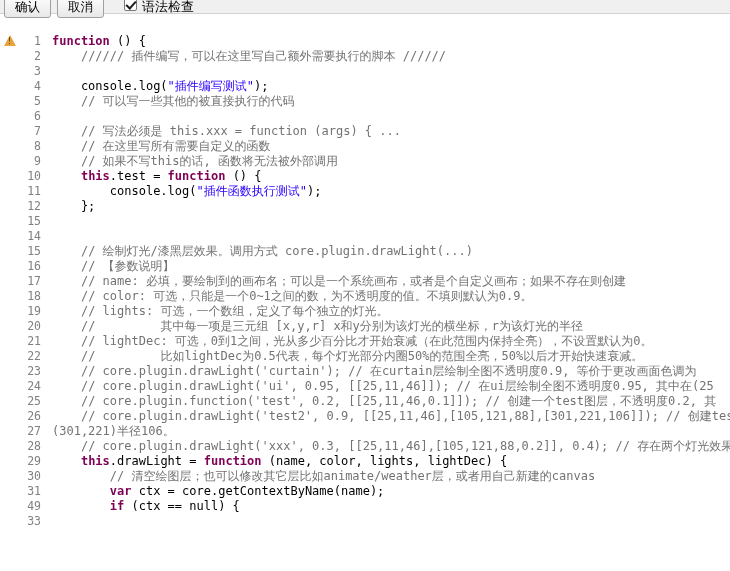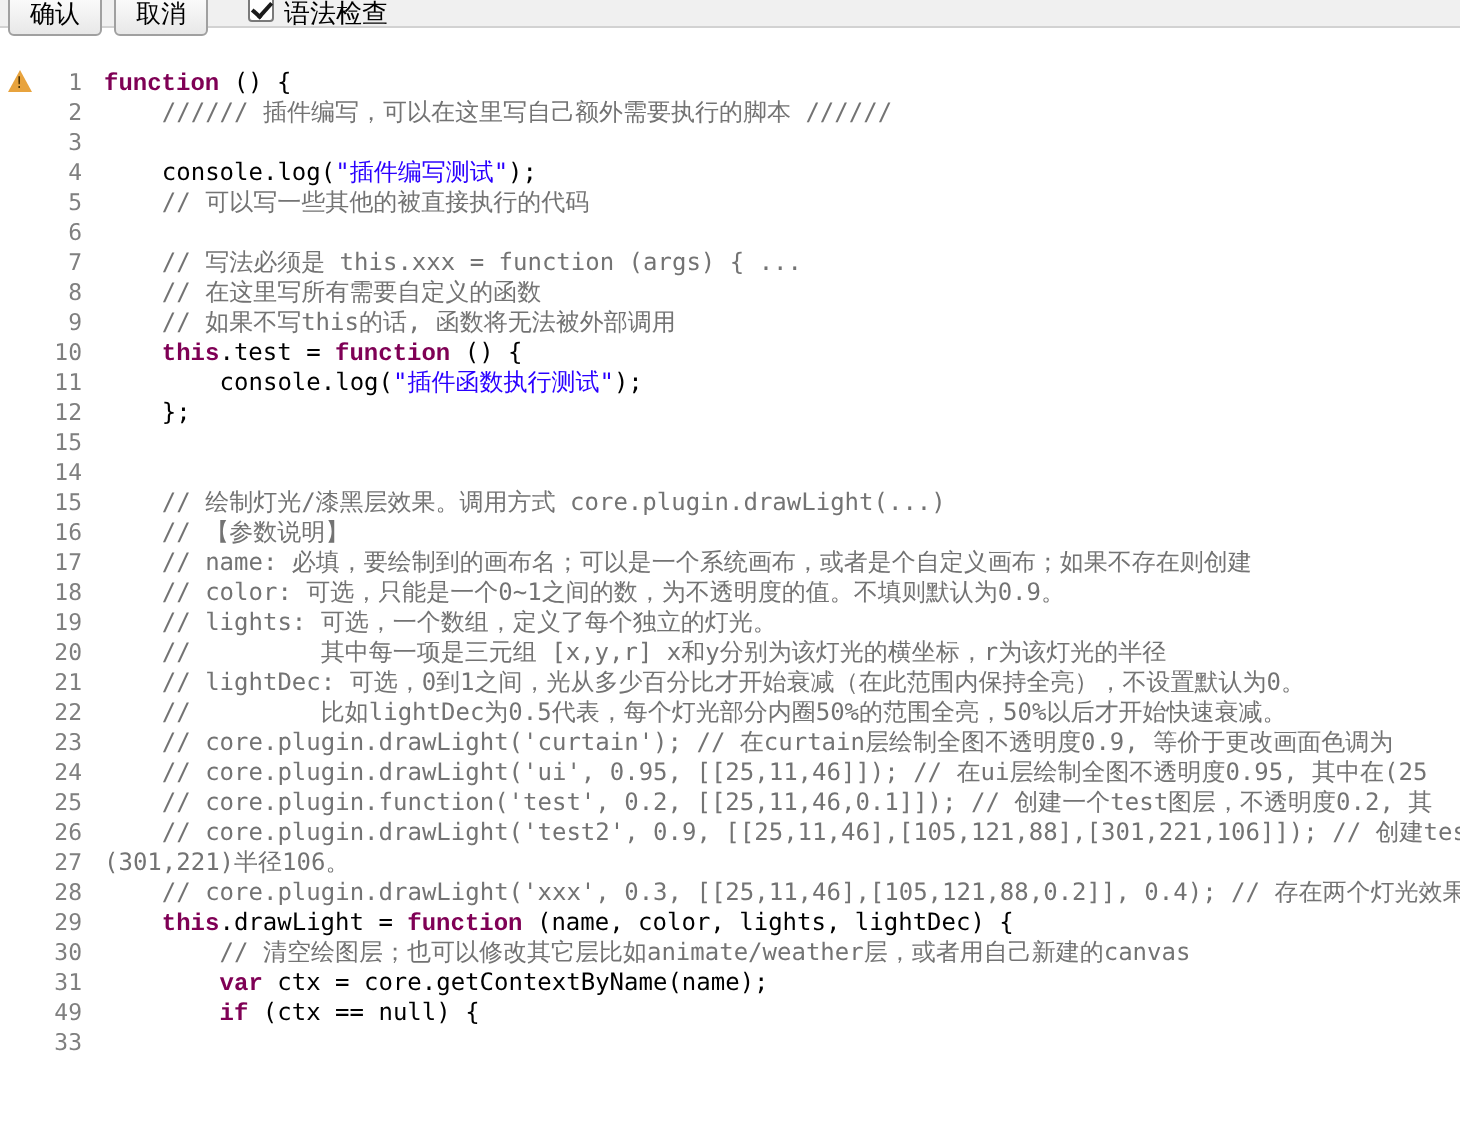--- a/index.html
+++ b/index.html
@@ -140,21 +140,21 @@
   }
   .code-line {
     height: 15px;
     line-height: 15px;
     white-space: pre;
     font-family: "DejaVu Sans Mono", monospace;
     font-size: 12px;
     color: #000000;
   }
   .cm { color: #737373; }
-  .kw { color: #7f0055; font-weight: bold; font-family: Liberation Mono, monospace; }
+  .kw { color: #7f0055; font-weight: bold; }
   .str { color: #2a00ff; }
 </style>
 </head>
 <body>
 
 <div id="app">
 
   <div class="toolbar">
     <button class="tb-button">确认</button>
     <button class="tb-button">取消</button>

